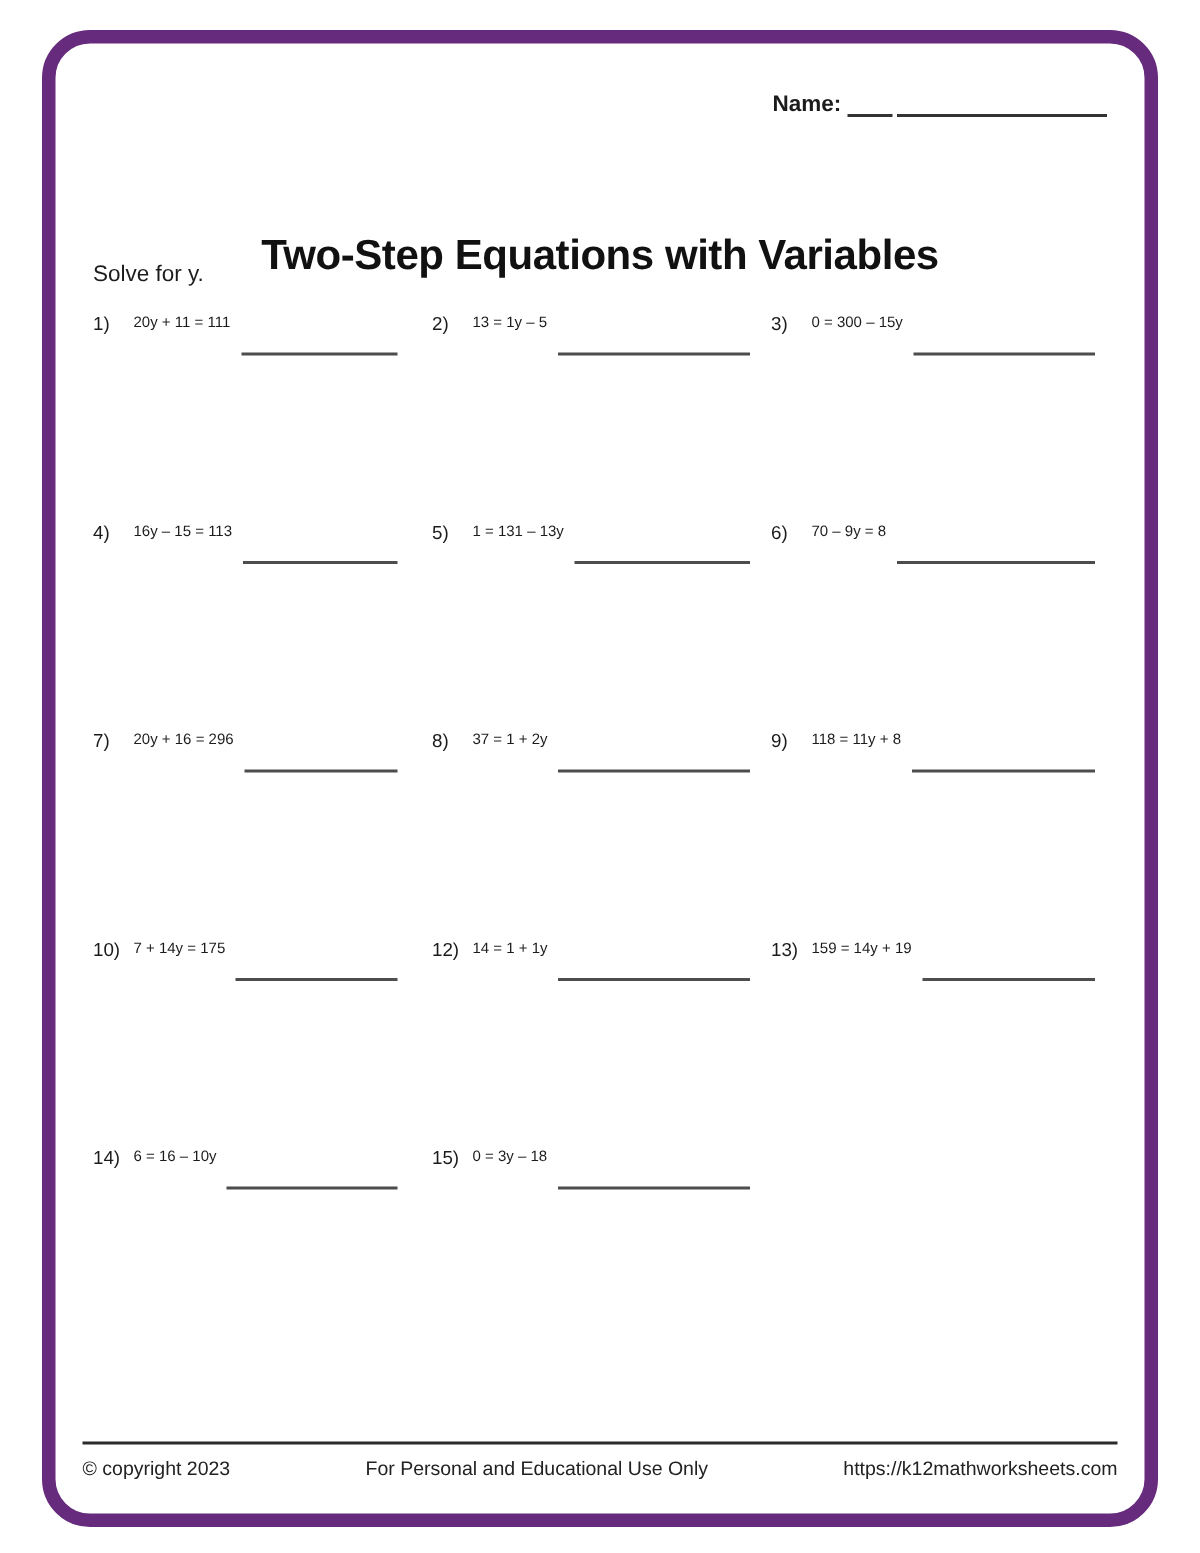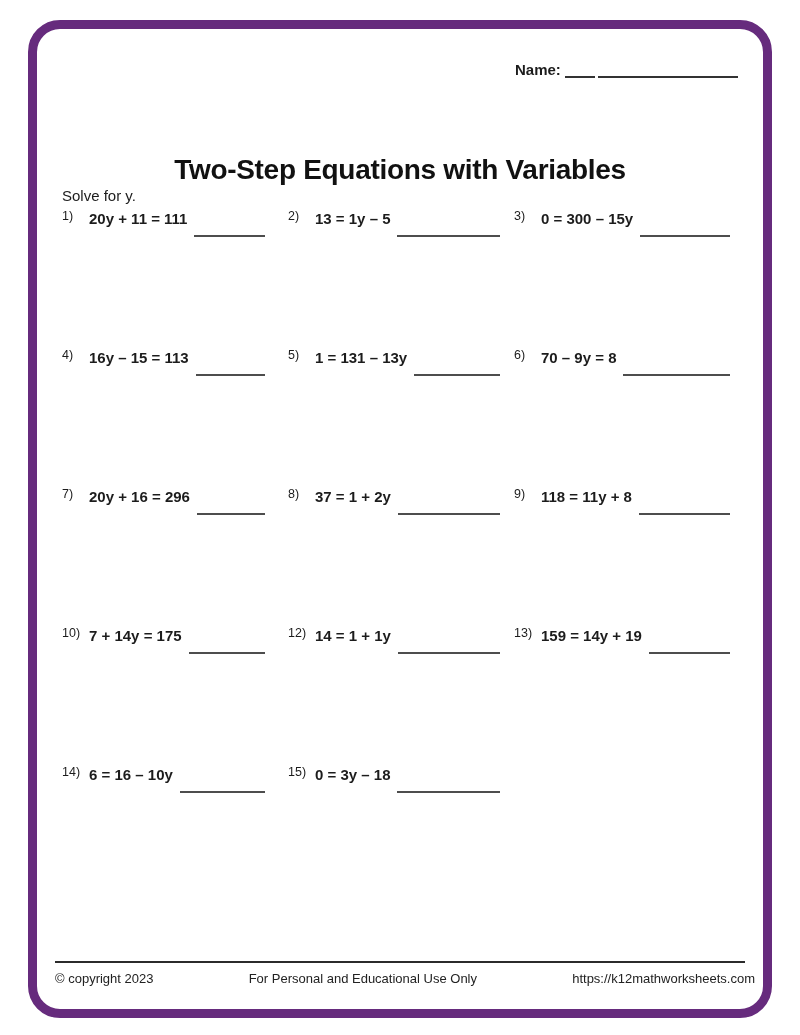--- a/index.html
+++ b/index.html
@@ -45,21 +45,20 @@
     font-size:28px;
     font-weight:bold;
     letter-spacing:-0.3px;
     color:#111111;
     margin-top:48px;
   }
   .instruction{
     position:absolute;
     left:62px;top:174px;
     font-size:15px;
-    margin-top:13px;
   }
   .problems{
     position:absolute;
     left:62px;top:210px;
     display:grid;
     grid-template-columns:226px 226px 216px;
     grid-auto-rows:139px;
   }
   .problem{
     display:flex;
@@ -71,39 +70,38 @@
   .problem:nth-child(3n+2){padding-right:14px;}
   .pnum{
     flex:none;
     width:27px;
     font-size:12.5px;
     position:relative;
     top:-1px;
   }
   .peq{
     flex:none;
-    font-size:15px;
+    font-size:10px;
     white-space:pre;
-    font-weight:bold;
   }
   .blank{
     flex:1;
     align-self:stretch;
     border-bottom:2px solid var(--blank-line);
     margin-left:7px;
   }
   .footer-divider{
     position:absolute;
     left:55px;right:55px;top:961px;
     height:2px;
     background:#2b2b2b;
   }
   .footer{
     position:absolute;
-    left:55px;right:45px;top:971px;
+    left:55px;right:55px;top:971px;
     display:flex;
     justify-content:space-between;
     align-items:baseline;
     font-size:13px;
     color:#222222;
     text-align:right;
   }
 </style>
 </head>
 <body>

